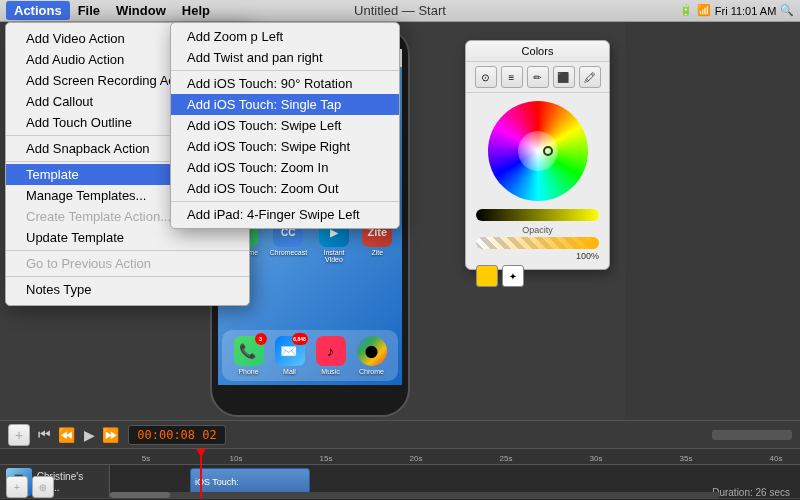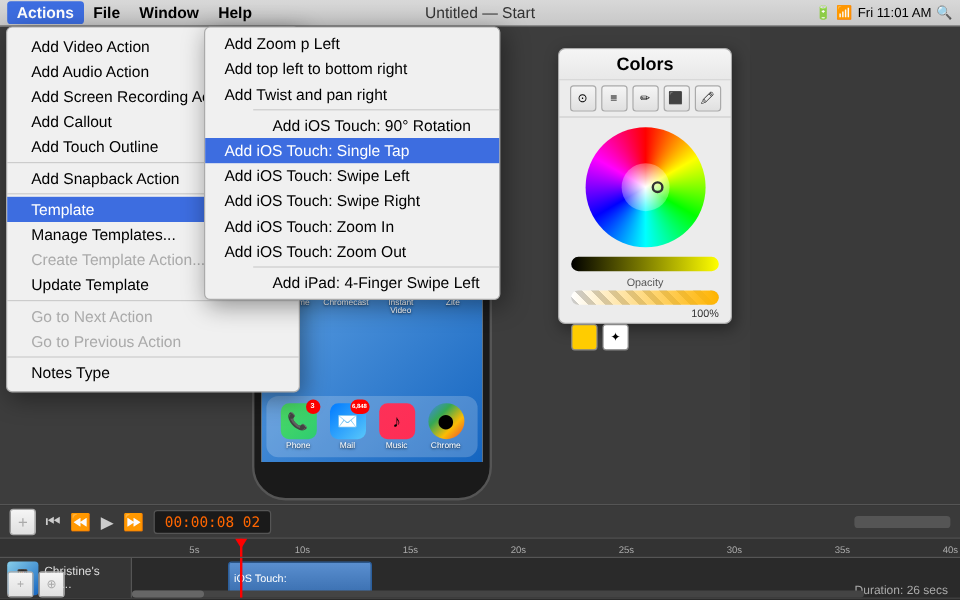--- a/index.html
+++ b/index.html
@@ -174,22 +174,22 @@
       height: 230px;
       background: #ececec;
       border: 1px solid #aaa;
       border-radius: 6px;
       box-shadow: 2px 4px 12px rgba(0,0,0,0.4);
       z-index: 10;
     }
     .color-panel-title {
       text-align: center;
       padding: 4px;
-      font-size: 15px;
-      font-weight: bold;
+      font-size: 11px;
+      font-weight: normal;
       border-bottom: 1px solid #ccc;
       background: linear-gradient(to bottom, #f5f5f5, #e8e8e8);
       border-radius: 6px 6px 0 0;
     }
     .color-wheel-container {
       display: flex;
       justify-content: center;
       align-items: center;
       padding: 8px;
     }
@@ -563,21 +563,20 @@
       white-space: nowrap;
     }
     .submenu-item.active-item {
       background: #3d6de0;
       color: white;
     }
     .submenu-item.separator-before {
       border-top: 1px solid #ccc;
       margin-top: 2px;
       padding-top: 5px;
-      margin-left: 40px;
     }
 
     .canvas-bg {
       background: #3d3d3d;
       position: absolute;
       top: 0;
       left: 0;
       right: 175px;
       bottom: 80px;
     }
@@ -901,21 +900,21 @@
     <div class="transport-btn">⏮</div>
     <div class="transport-btn">⏪</div>
     <div class="transport-btn">▶</div>
     <div class="transport-btn">⏩</div>
     <div class="transport-timecode">00:00:08 02</div>
     <div style="flex:1;"></div>
     <div style="background:#555;height:10px;width:80px;border-radius:3px;"></div>
   </div>
 
   <div id="timeline-ruler">
-    <div style="position:absolute;left:120px;right:0;height:100%;display:flex;align-items:flex-end;">
+    <div style="position:absolute;left:104px;right:0;height:100%;display:flex;align-items:flex-end;">
       <div class="ruler-label" style="left:42px;">5s</div>
       <div class="ruler-label" style="left:132px;text-align:right;">10s</div>
       <div class="ruler-label" style="left:222px;">15s</div>
       <div class="ruler-label" style="left:312px;">20s</div>
       <div class="ruler-label" style="left:402px;">25s</div>
       <div class="ruler-label" style="left:492px;">30s</div>
       <div class="ruler-label" style="left:582px;">35s</div>
       <div class="ruler-label" style="left:672px;">40s</div>
     </div>
 
@@ -993,41 +992,35 @@
     <div class="dropdown-item disabled">
       <span>Create Template Action...</span>
       <span class="shortcut">⌘*</span>
     </div>
     <div class="dropdown-item">
       <span>Update Template</span>
     </div>
   </div>
   <div class="menu-section">
     <div class="dropdown-item disabled">
-      <span>Go to Next Action</span>
-    </div>
-    <div class="dropdown-item disabled">
       <span>Go to Previous Action</span>
     </div>
   </div>
   <div class="menu-section">
     <div class="dropdown-item">
       <span>Notes Type</span>
     </div>
   </div>
 </div>
 
 <div id="submenu">
   <div class="submenu-item">
     <span>Add Zoom p Left</span>
   </div>
   <div class="submenu-item">
-    <span>Add top left to bottom right</span>
-  </div>
-  <div class="submenu-item">
     <span>Add Twist and pan right</span>
   </div>
   <div class="submenu-item separator-before">
     <span>Add iOS Touch: 90° Rotation</span>
   </div>
   <div class="submenu-item active-item">
     <span>Add iOS Touch: Single Tap</span>
   </div>
   <div class="submenu-item">
     <span>Add iOS Touch: Swipe Left</span>

